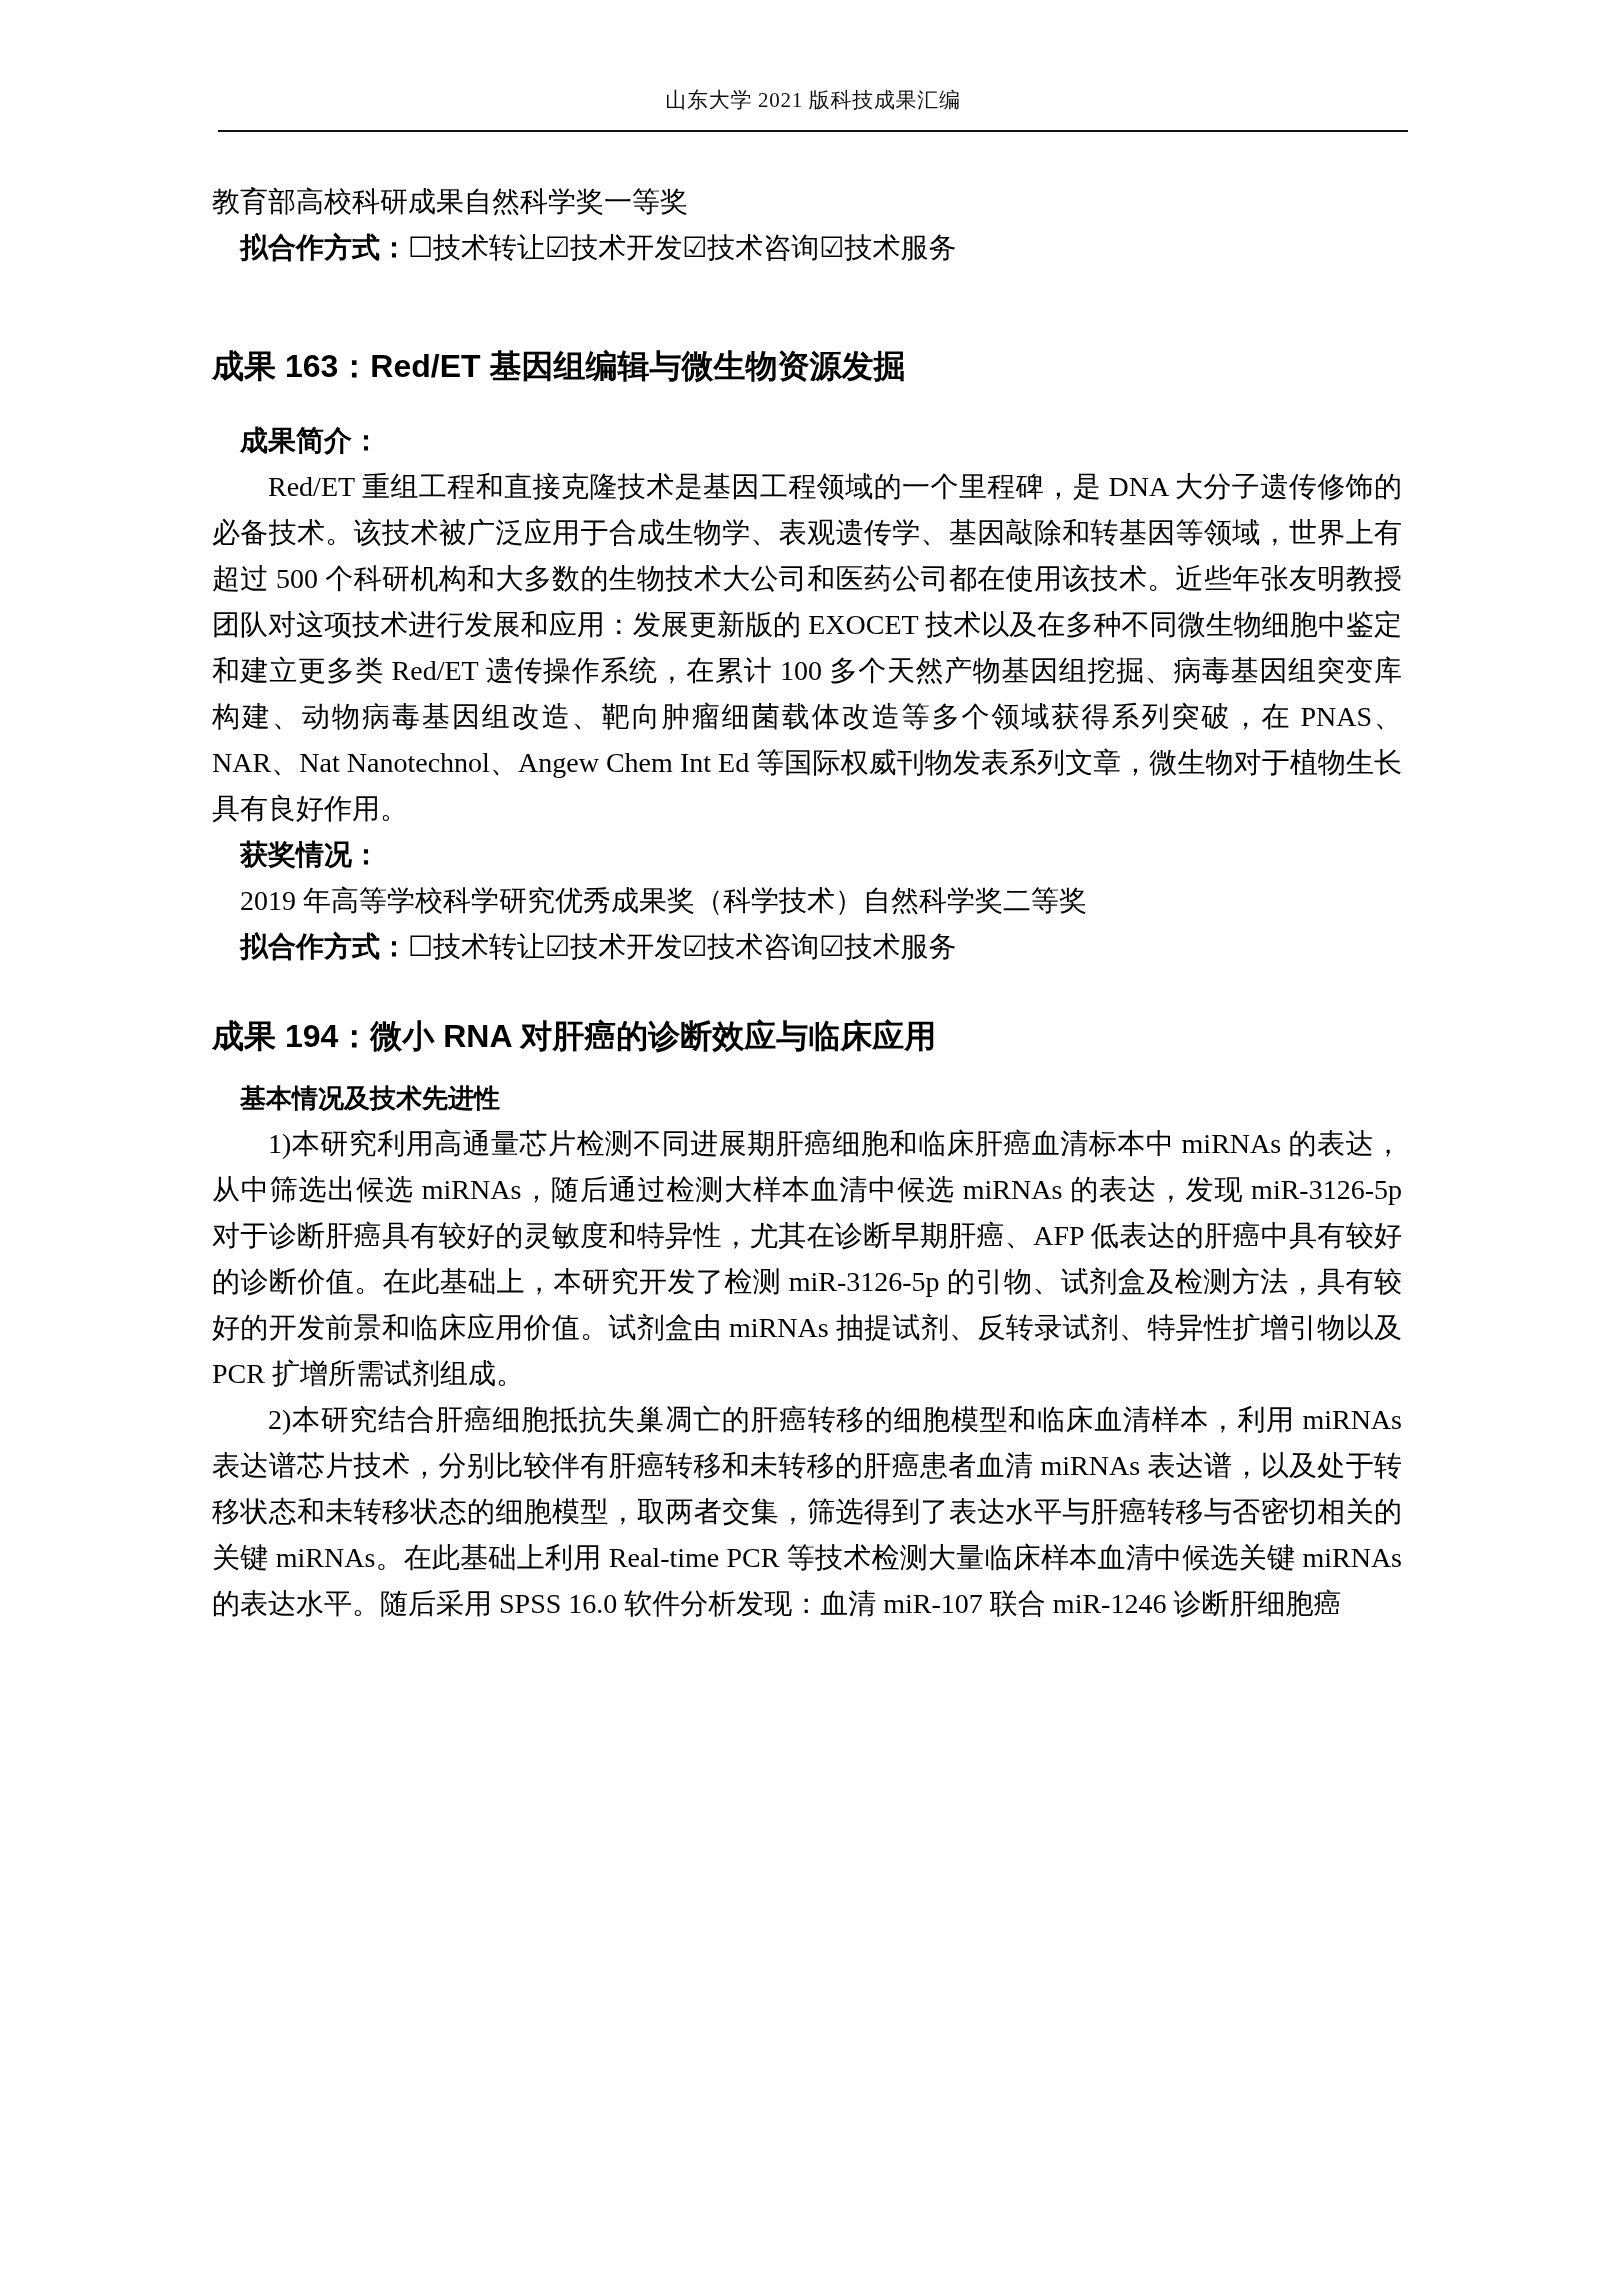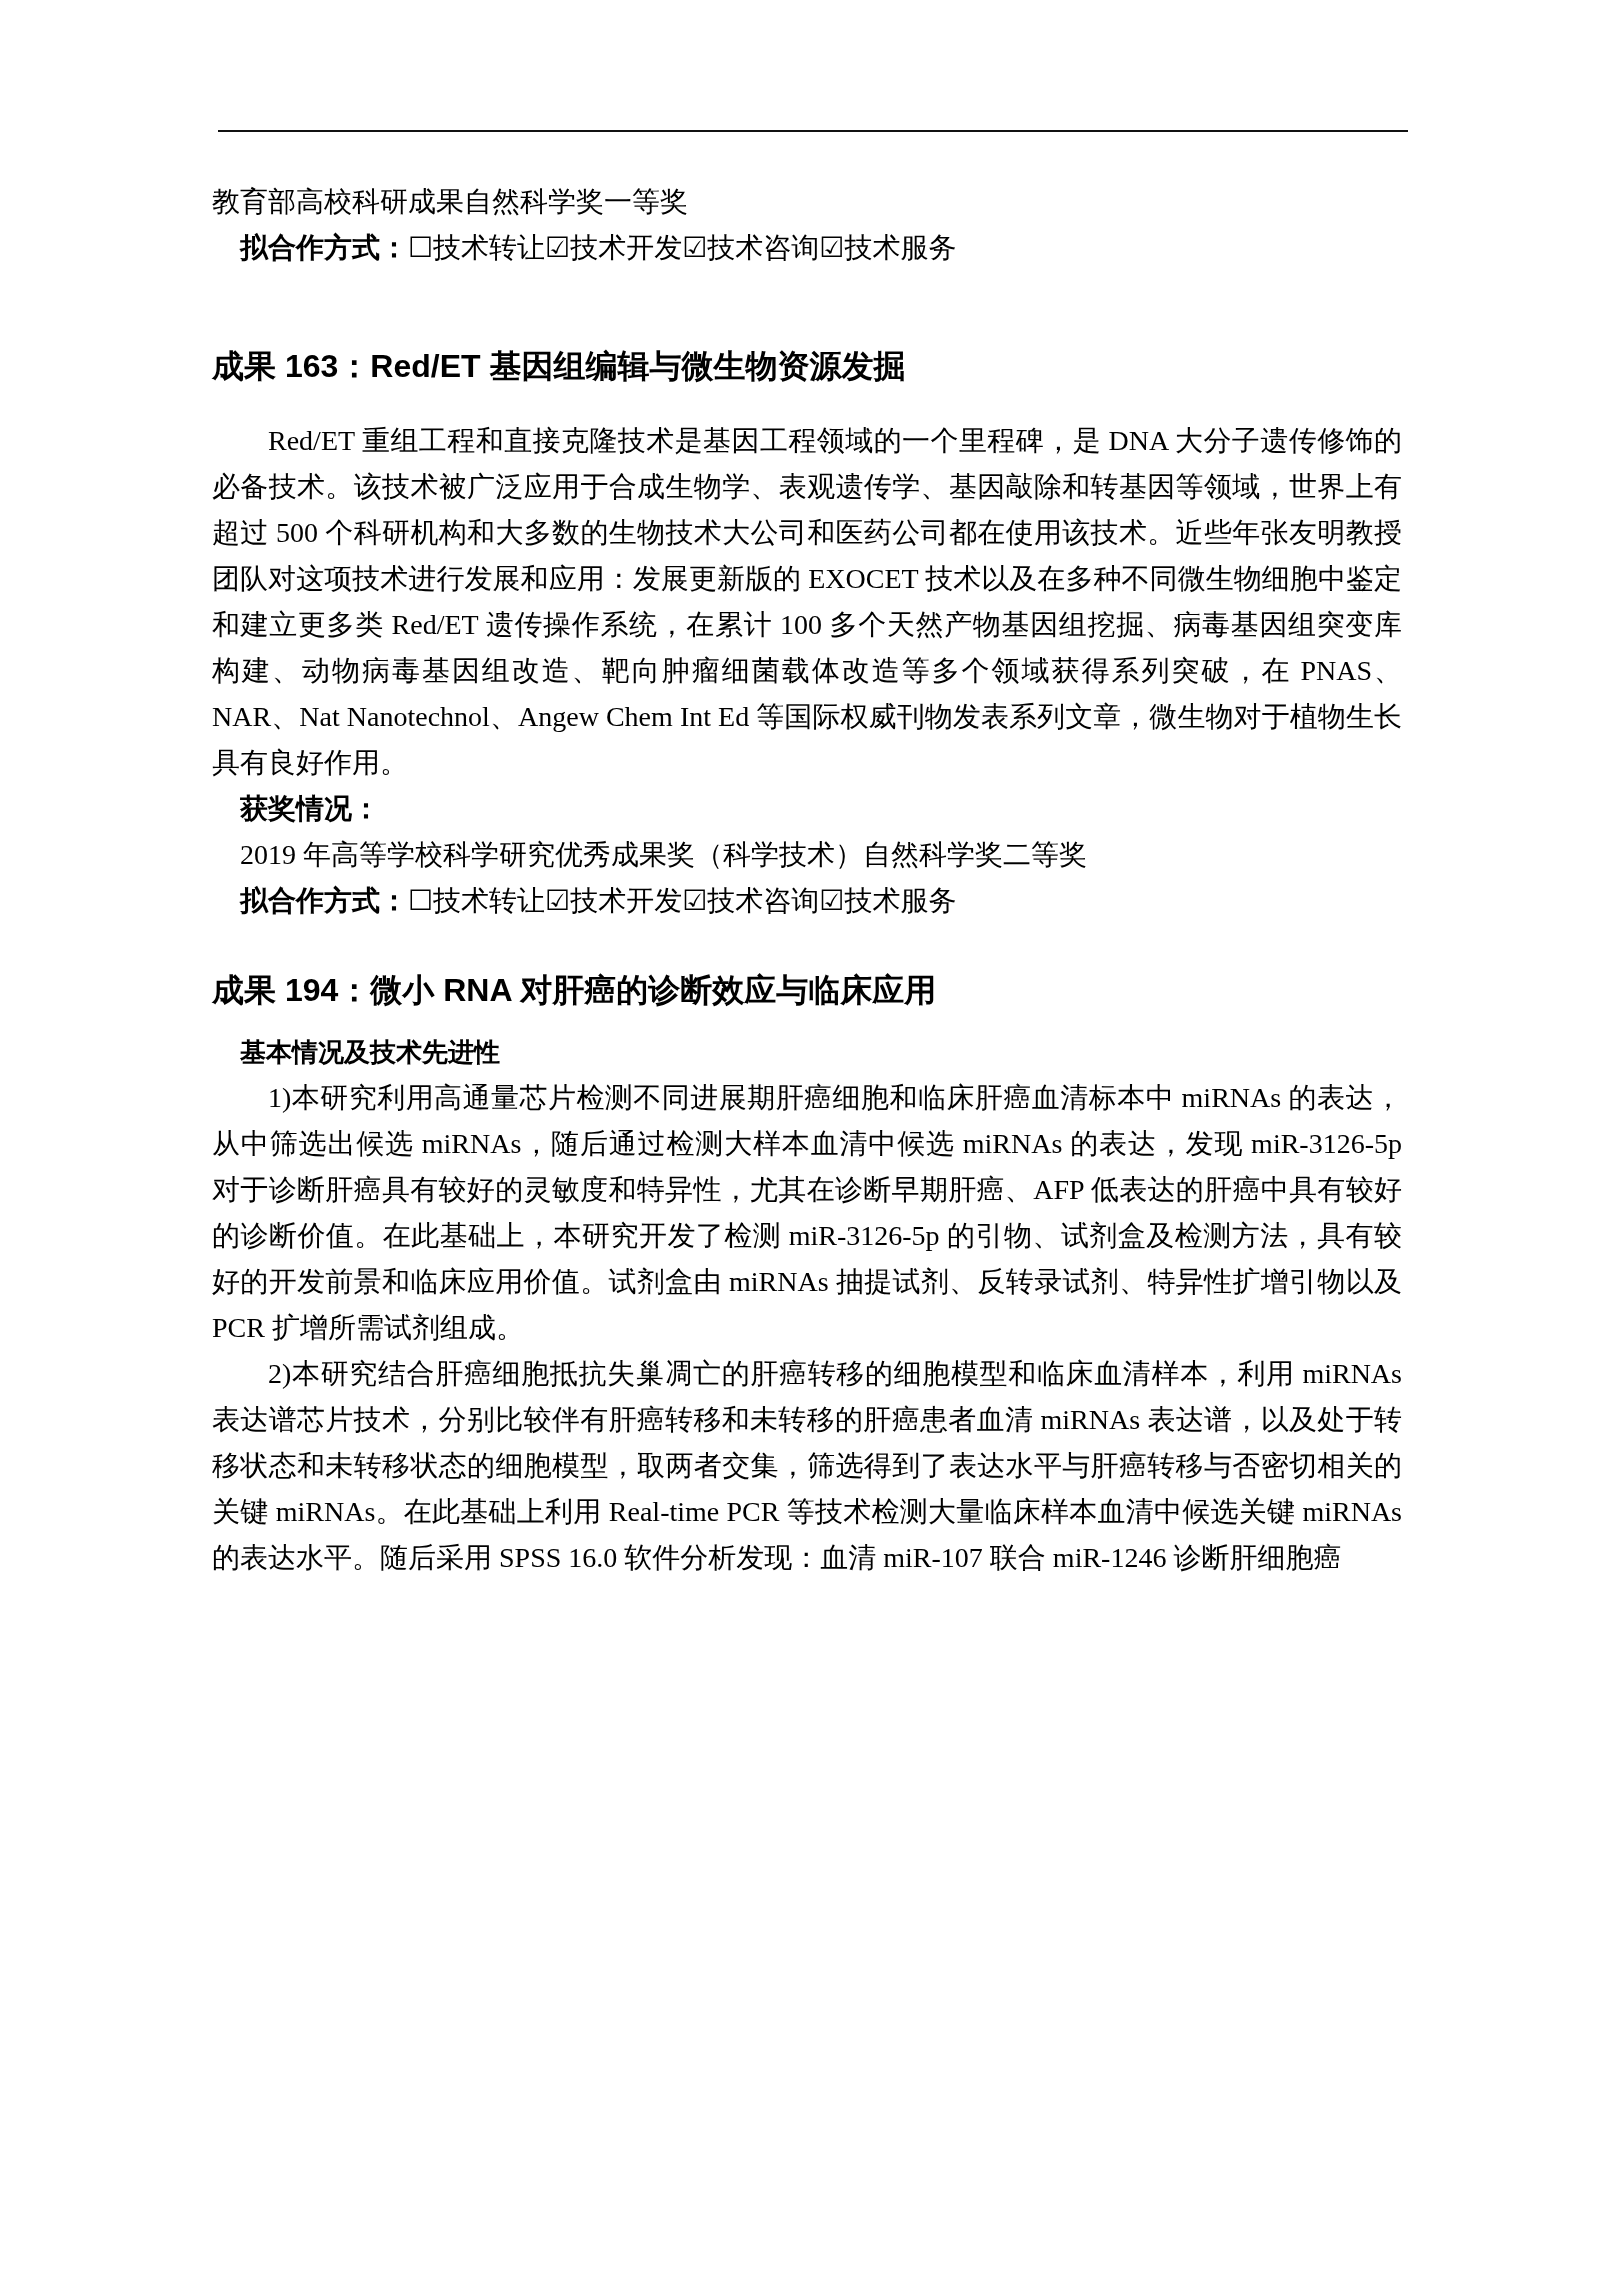--- a/index.html
+++ b/index.html
@@ -100,34 +100,36 @@
     text-align: center;
     font-size: 24.5px;
     font-family: "Liberation Serif", serif;
   }
 </style>
 </head>
 <body>
 
 <div class="page">
 
+  <div class="header">山东大学 2021 版科技成果汇编</div>
   <div class="header-rule"></div>
 
   <div class="content">
 
     <p>教育部高校科研成果自然科学奖一等奖</p>
 
     <p class="coop"><span class="label">拟合作方式：</span><span>☐技术转让☑技术开发☑技术咨询☑技术服务</span></p>
 
     <div class="gap-xl"></div>
 
     <p class="section-title">成果 163：Red/ET 基因组编辑与微生物资源发掘</p>
 
     <div class="gap-m"></div>
 
+    <p class="subhead">成果简介：</p>
 
     <p class="indent2">Red/ET 重组工程和直接克隆技术是基因工程领域的一个里程碑，是 DNA 大分子遗传修饰的必备技术。该技术被广泛应用于合成生物学、表观遗传学、基因敲除和转基因等领域，世界上有超过 500 个科研机构和大多数的生物技术大公司和医药公司都在使用该技术。近些年张友明教授团队对这项技术进行发展和应用：发展更新版的 EXOCET 技术以及在多种不同微生物细胞中鉴定和建立更多类 Red/ET 遗传操作系统，在累计 100 多个天然产物基因组挖掘、病毒基因组突变库构建、动物病毒基因组改造、靶向肿瘤细菌载体改造等多个领域获得系列突破，在 PNAS、NAR、Nat Nanotechnol、Angew Chem Int Ed 等国际权威刊物发表系列文章，微生物对于植物生长具有良好作用。</p>
 
     <p class="subhead">获奖情况：</p>
 
     <p class="indent1">2019 年高等学校科学研究优秀成果奖（科学技术）自然科学奖二等奖</p>
 
     <p class="coop"><span class="label">拟合作方式：</span><span>☐技术转让☑技术开发☑技术咨询☑技术服务</span></p>
 
     <div class="gap-l"></div>

